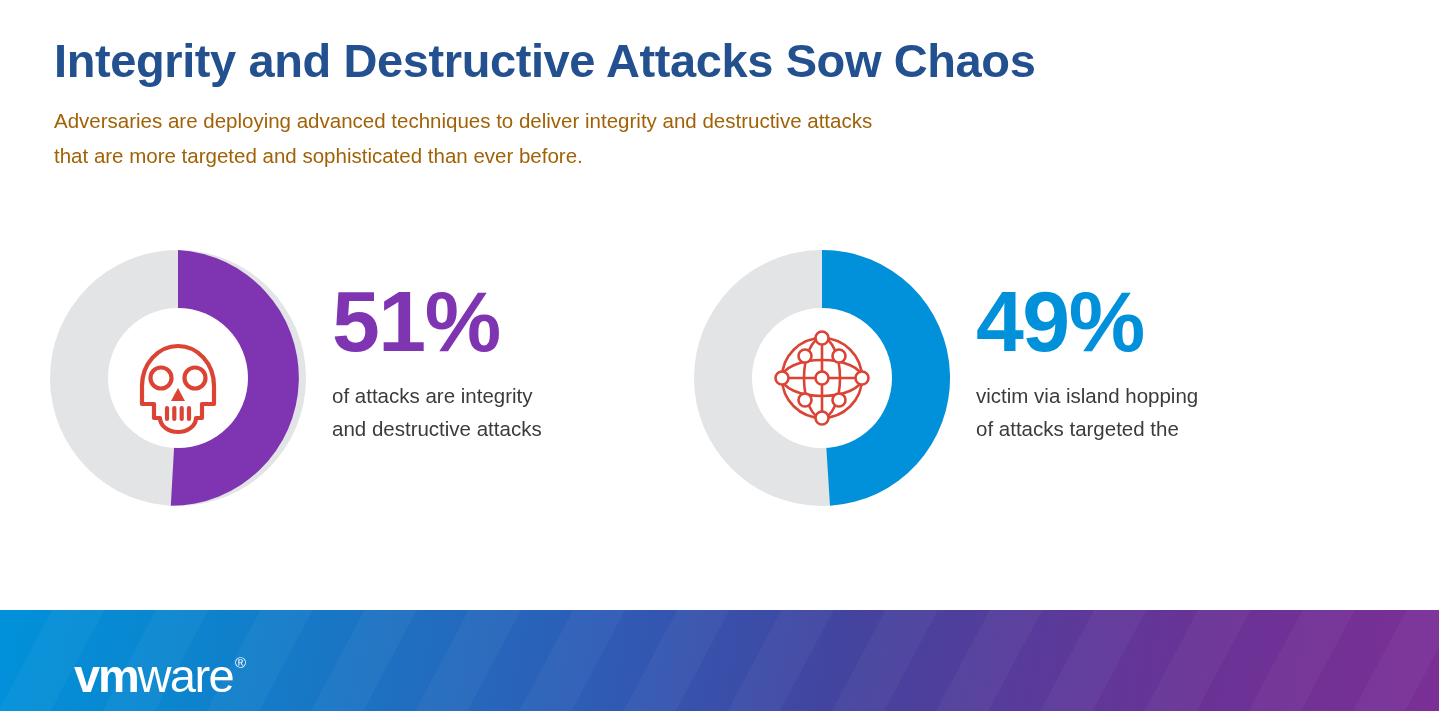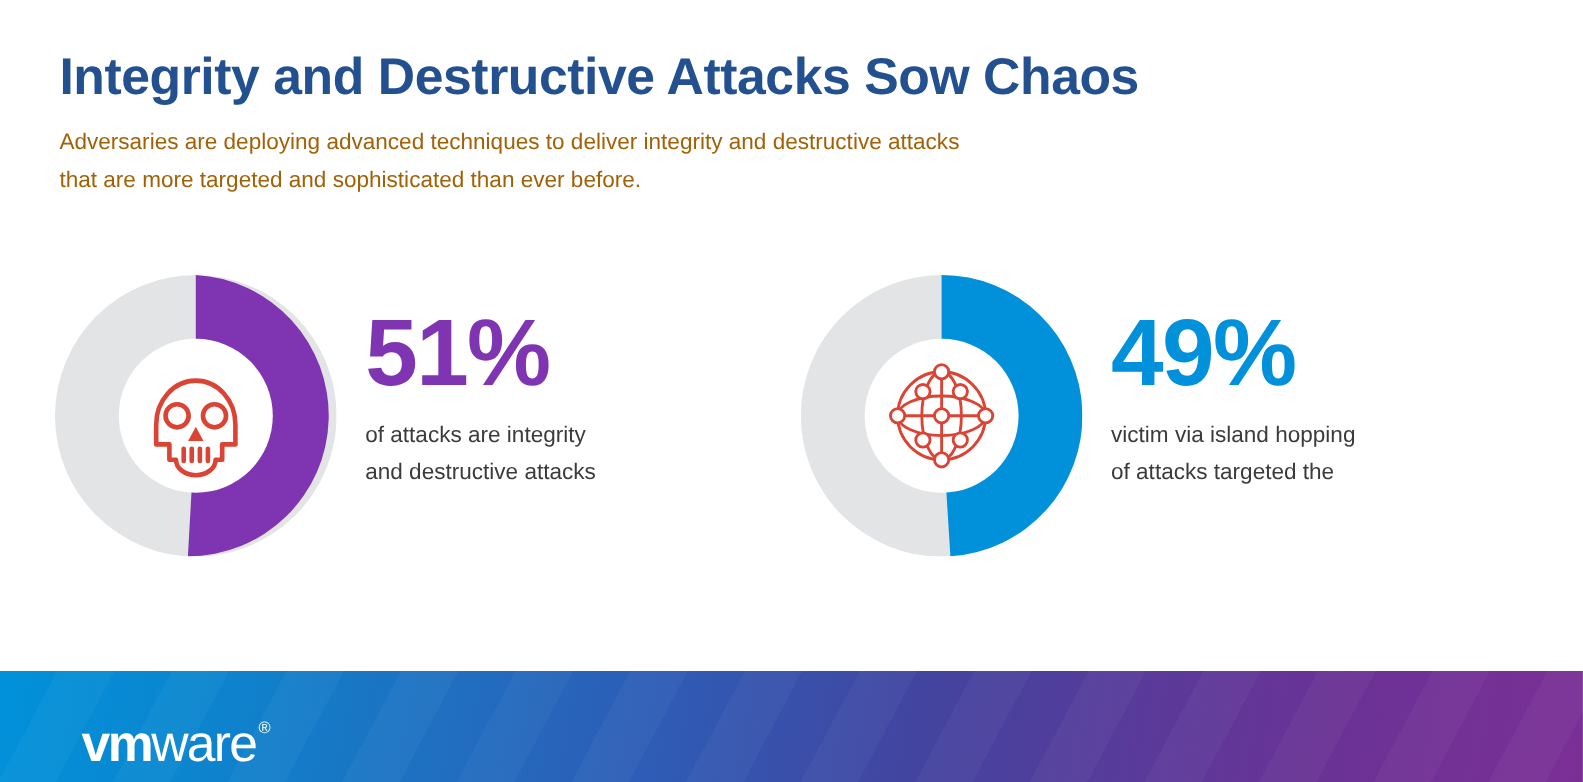--- a/index.html
+++ b/index.html
@@ -18,21 +18,21 @@
   .page {
     position: absolute;
     inset: 0;
     background: #ffffff;
   }
 
   
   .header {
     position: absolute;
     left: 54px;
-    top: 44px;
+    top: 36px;
     width: 1200px;
   }
   .title {
     font-size: 47px;
     font-weight: 700;
     color: #23508F;
     letter-spacing: -0.4px;
     line-height: 1.08;
     margin: 0 0 16px 0;
     white-space: nowrap;
@@ -55,21 +55,21 @@
     width: 1278px;
     height: 270px;
   }
   .stat {
     position: absolute;
     top: 0;
     display: flex;
     align-items: flex-start;
   }
   .stat-1 { left: 50px; }
-  .stat-2 { left: 728px; }
+  .stat-2 { left: 694px; }
 
   .donut-wrap {
     position: relative;
     width: 256px;
     height: 256px;
     flex: 0 0 auto;
   }
   .donut-wrap svg { display: block; }
 
   .stat-text {

